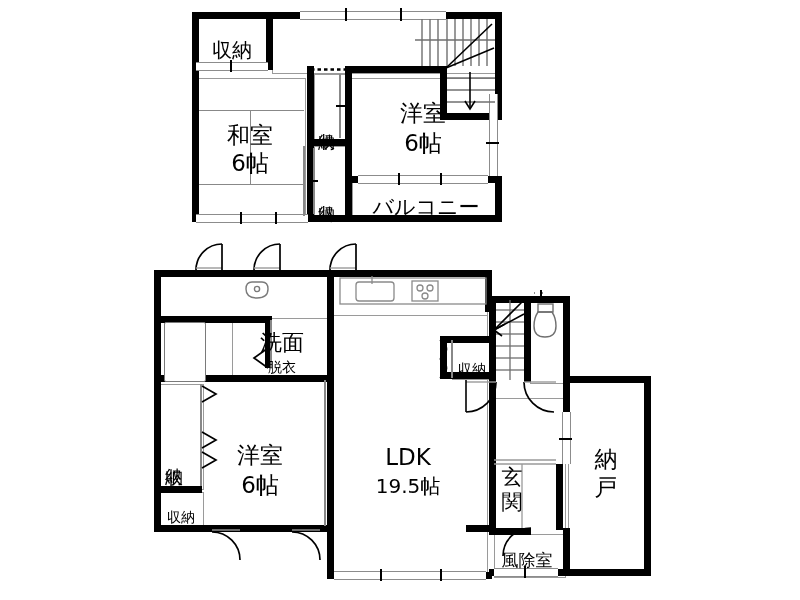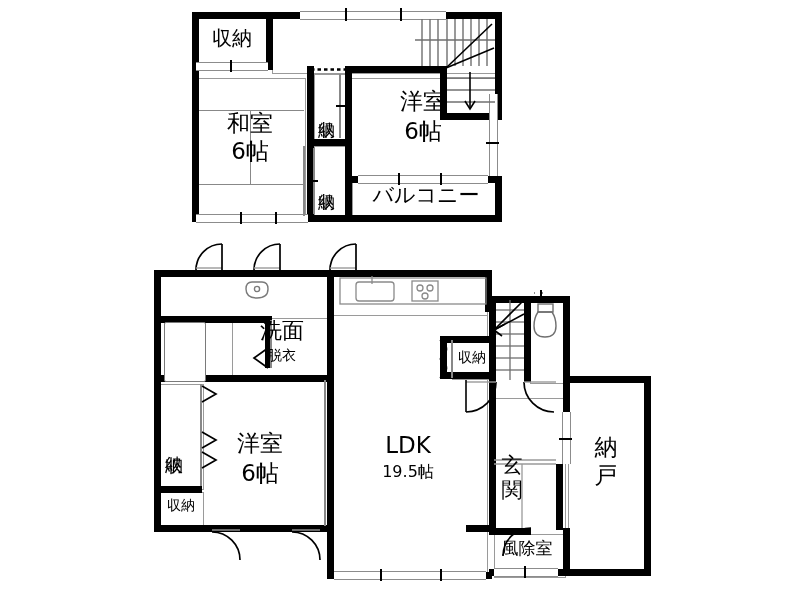--- a/index.html
+++ b/index.html
@@ -14,21 +14,21 @@
 
   
   .win-h{position:absolute;background:#ffffff;
          border-top:1.6px solid #8c8c8c;border-bottom:1.6px solid #8c8c8c;}
   .win-v{position:absolute;background:#ffffff;
          border-left:1.6px solid #8c8c8c;border-right:1.6px solid #8c8c8c;}
   .tick{position:absolute;background:#000000;}
 
   
   .lbl{position:absolute;color:#000000;line-height:1.04;
-       text-align:center;white-space:pre;letter-spacing:0px;}
+       text-align:center;white-space:pre;letter-spacing:0px;margin-top:12px;}
   .lbl.v{writing-mode:vertical-rl;text-orientation:upright;line-height:1.0;}
 
   .svgl{position:absolute;left:0;top:0;width:800px;height:600px;
         pointer-events:none;}
 </style>
 </head>
 <body>
 
 <div id="plan">
 
@@ -310,21 +310,21 @@
     <div class="lbl" style="left:240px;top:320px;width:84px;font-size:22px;">洗面</div>
     <div class="lbl" style="left:240px;top:348px;width:84px;font-size:14px;">脱衣</div>
 
     <div class="lbl v" style="left:165px;top:414px;height:56px;font-size:18px;">収納</div>
     <div class="lbl" style="left:158px;top:498px;width:46px;font-size:14px;">収納</div>
 
     <div class="lbl" style="left:214px;top:432px;width:92px;font-size:23px;">洋室</div>
     <div class="lbl" style="left:214px;top:462px;width:92px;font-size:23px;">6帖</div>
 
     <div class="lbl" style="left:352px;top:434px;width:112px;font-size:23px;">LDK</div>
-    <div class="lbl" style="left:344px;top:464px;width:128px;font-size:16px;">19.5帖</div>
+    <div class="lbl" style="left:344px;top:464px;width:128px;font-size:20px;">19.5帖</div>
 
     <div class="lbl" style="left:452px;top:350px;width:40px;font-size:14px;">収納</div>
 
     <div class="lbl" style="left:500px;top:455px;width:24px;font-size:21px;">玄</div>
     <div class="lbl" style="left:500px;top:480px;width:24px;font-size:21px;">関</div>
 
     <div class="lbl" style="left:488px;top:540px;width:78px;font-size:17px;">風除室</div>
 
     <div class="lbl" style="left:588px;top:436px;width:36px;font-size:23px;">納</div>
     <div class="lbl" style="left:588px;top:464px;width:36px;font-size:23px;">戸</div>

